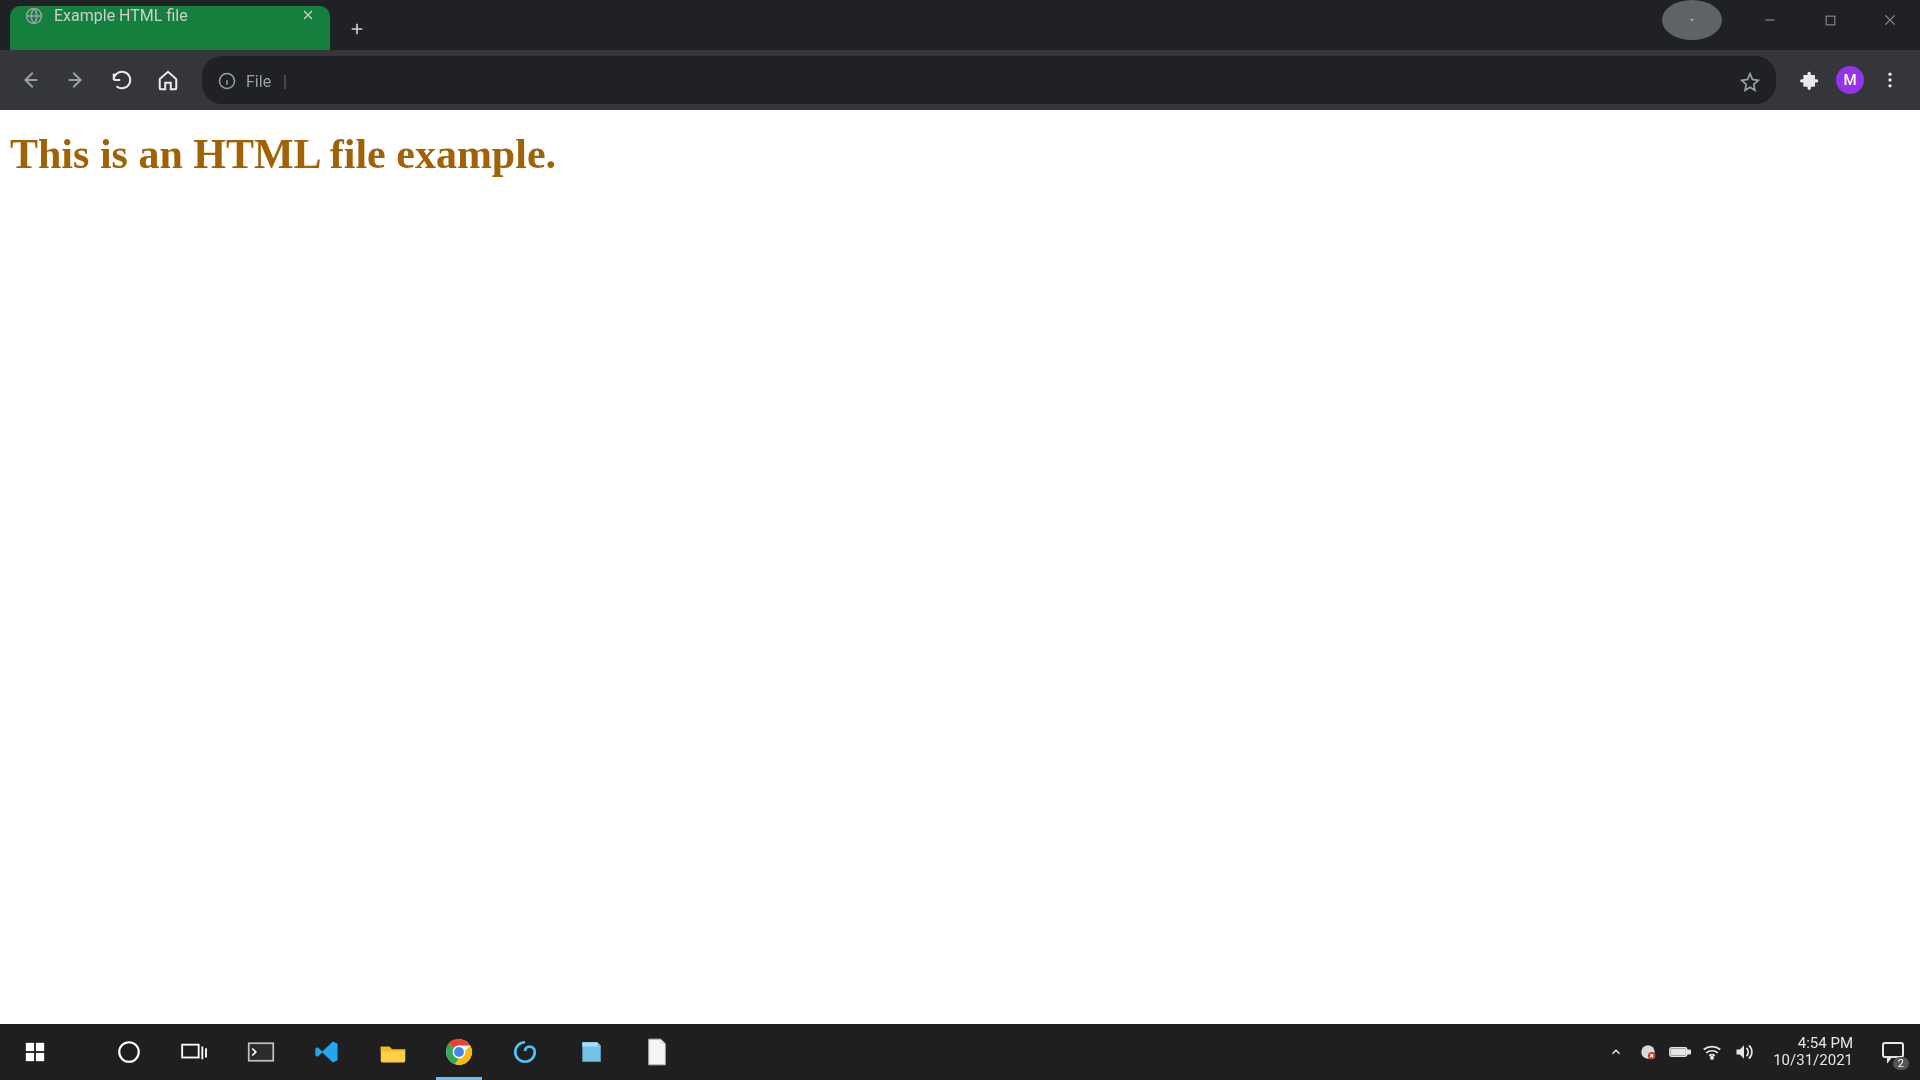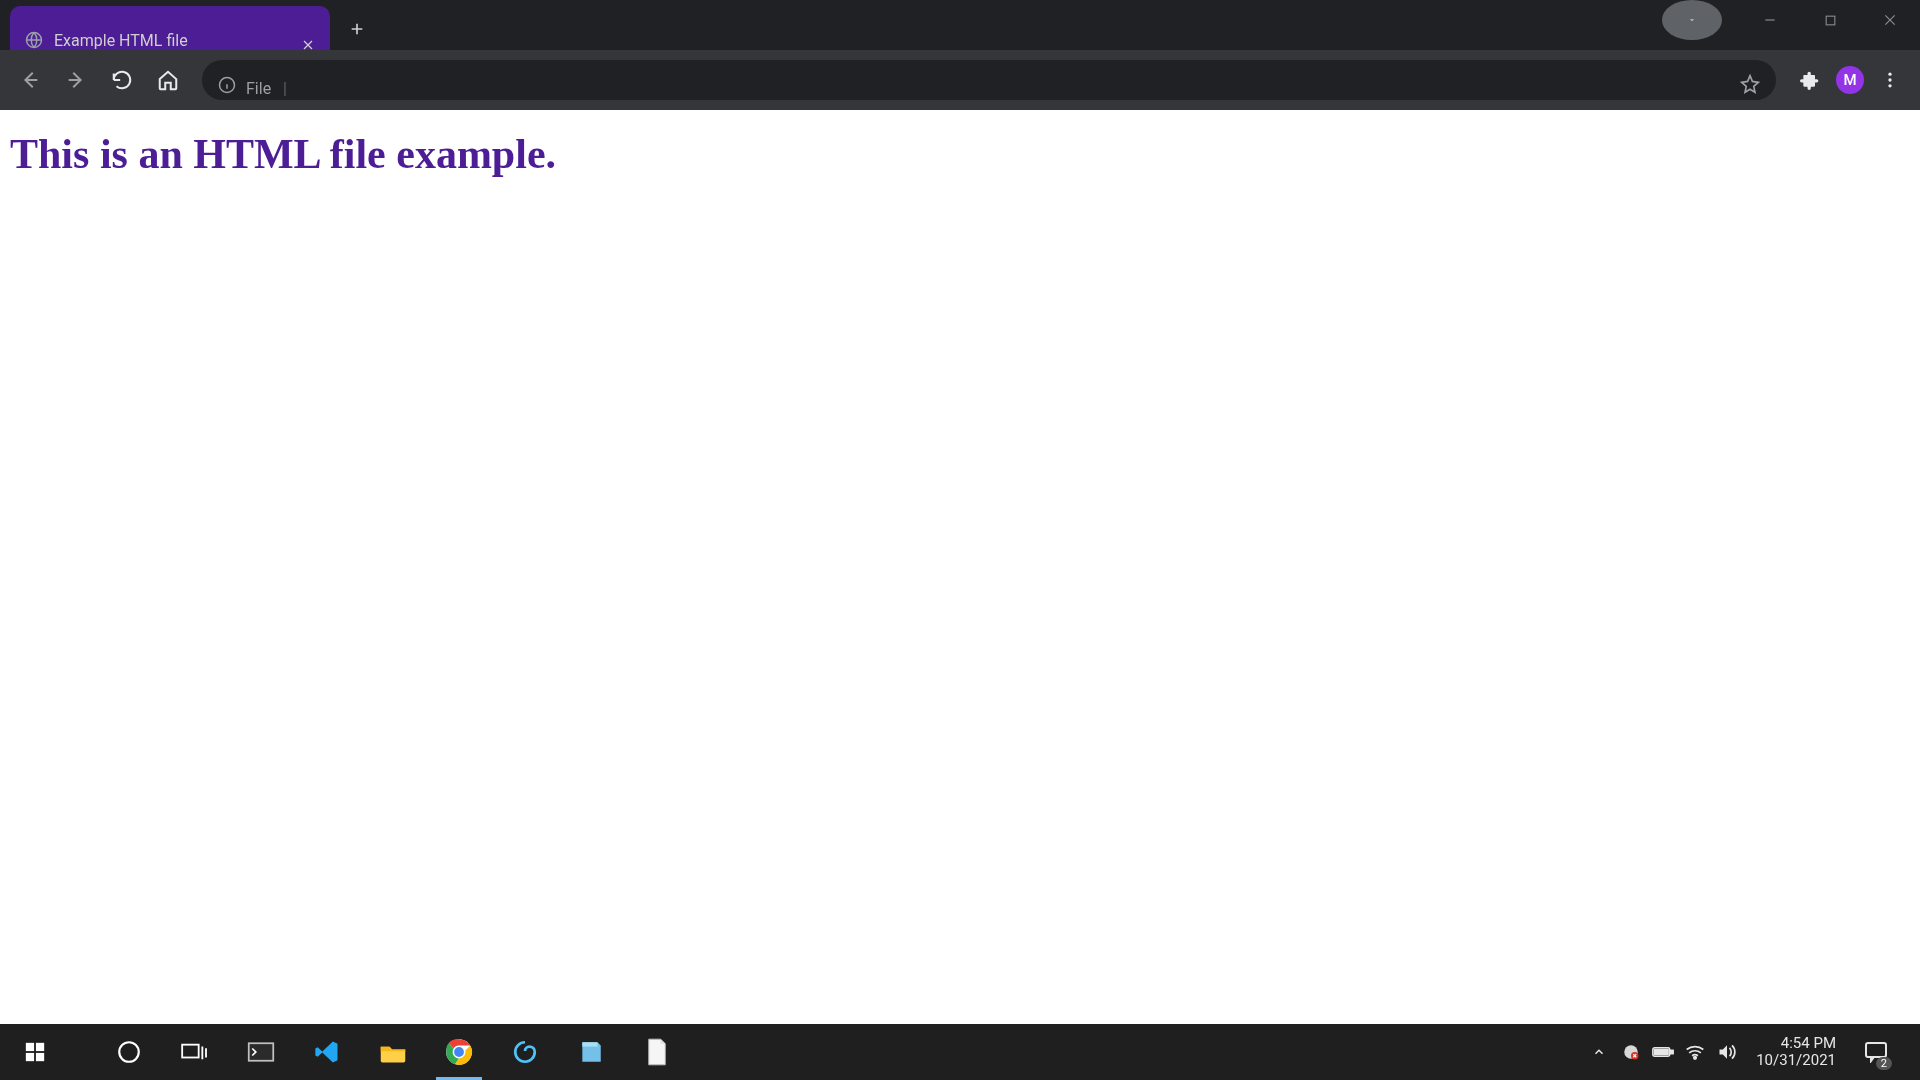--- a/index.html
+++ b/index.html
@@ -23,27 +23,27 @@
     .titlebar {
       height: 50px;
       background: #202124;
       display: flex;
       align-items: flex-end;
       padding-left: 10px;
       position: relative;
     }
 
     .tab {
-      background: #4c1d95;
+      background: #15803d;
       height: 44px;
       min-width: 320px;
       border-top-left-radius: 10px;
       border-top-right-radius: 10px;
       display: flex;
-      align-items: flex-end;
+      align-items: flex-start;
       padding: 0 14px;
       color: #cfcfcf;
       font-size: 16px;
       gap: 10px;
       position: relative;
     }
 
     .tab .globe-icon {
       width: 20px; height: 20px; display:flex; align-items:center; justify-content:center;
       color:#9aa0a6;
@@ -82,26 +82,26 @@
     }
 
     .nav-btn {
       width: 40px; height: 40px; display:flex; align-items:center; justify-content:center;
       color:#9aa0a6; border-radius:50%; cursor:pointer;
     }
     .nav-btn.enabled { color:#e8eaed; }
 
     .address-bar {
       flex: 1;
-      height: 40px;
+      height: 48px;
       background: #202124;
       border-radius: 20px;
       display: flex;
-      align-items: flex-end;
-      padding: 2px 16px;
+      align-items: flex-start;
+      padding: 16px 16px;
       margin: 0 8px;
       color: #e8eaed;
       gap: 10px;
     }
     .address-bar .info-icon { color:#9aa0a6; flex-shrink:0; }
     .address-bar .scheme { color:#9aa0a6; }
     .address-bar .sep { color:#5f6368; margin: 0 2px; }
     .address-bar .path { color:#e8eaed; font-size:17px; letter-spacing:0.2px; }
     .address-bar .star-icon { margin-left:auto; color:#9aa0a6; cursor:pointer; }
 
@@ -118,21 +118,21 @@
     
     .page-content {
       background: #fff;
       padding: 20px 10px;
       height: calc(100% - 110px - 56px);
     }
     .page-content h1 {
       font-family: "Times New Roman", Times, serif;
       font-weight: bold;
       font-size: 42px;
-      color: #4c1d95;
+      color: #a16207;
     }
 
     
     .taskbar {
       position: absolute;
       left: 0; right: 0; bottom: 0;
       height: 56px;
       background: #1f1f1f;
       display: flex;
       align-items: stretch;
@@ -161,21 +161,21 @@
       cursor:pointer; position:relative;
     }
     .task-icons .active::after {
       content:""; position:absolute; bottom:0; left:10px; right:10px; height:3px; background:#76b9ed;
     }
 
     .tray {
       margin-left: auto;
       display:flex; align-items:center;
       gap: 10px;
-      padding-right: 22px;
+      padding-right: 5px;
       color:#e6e6e6;
     }
     .tray .tray-icons { display:flex; align-items:center; gap:10px; }
     .tray .tray-icons > span { width:22px; height:22px; display:flex; align-items:center; justify-content:center; cursor:pointer; }
     .tray .clock {
       display:flex; flex-direction:column; align-items:flex-end; justify-content:center;
       font-size:15px; line-height:1.15; padding: 0 8px;
     }
     .action-center {
       width:44px; height:56px; display:flex; align-items:center; justify-content:center; cursor:pointer; position:relative;

